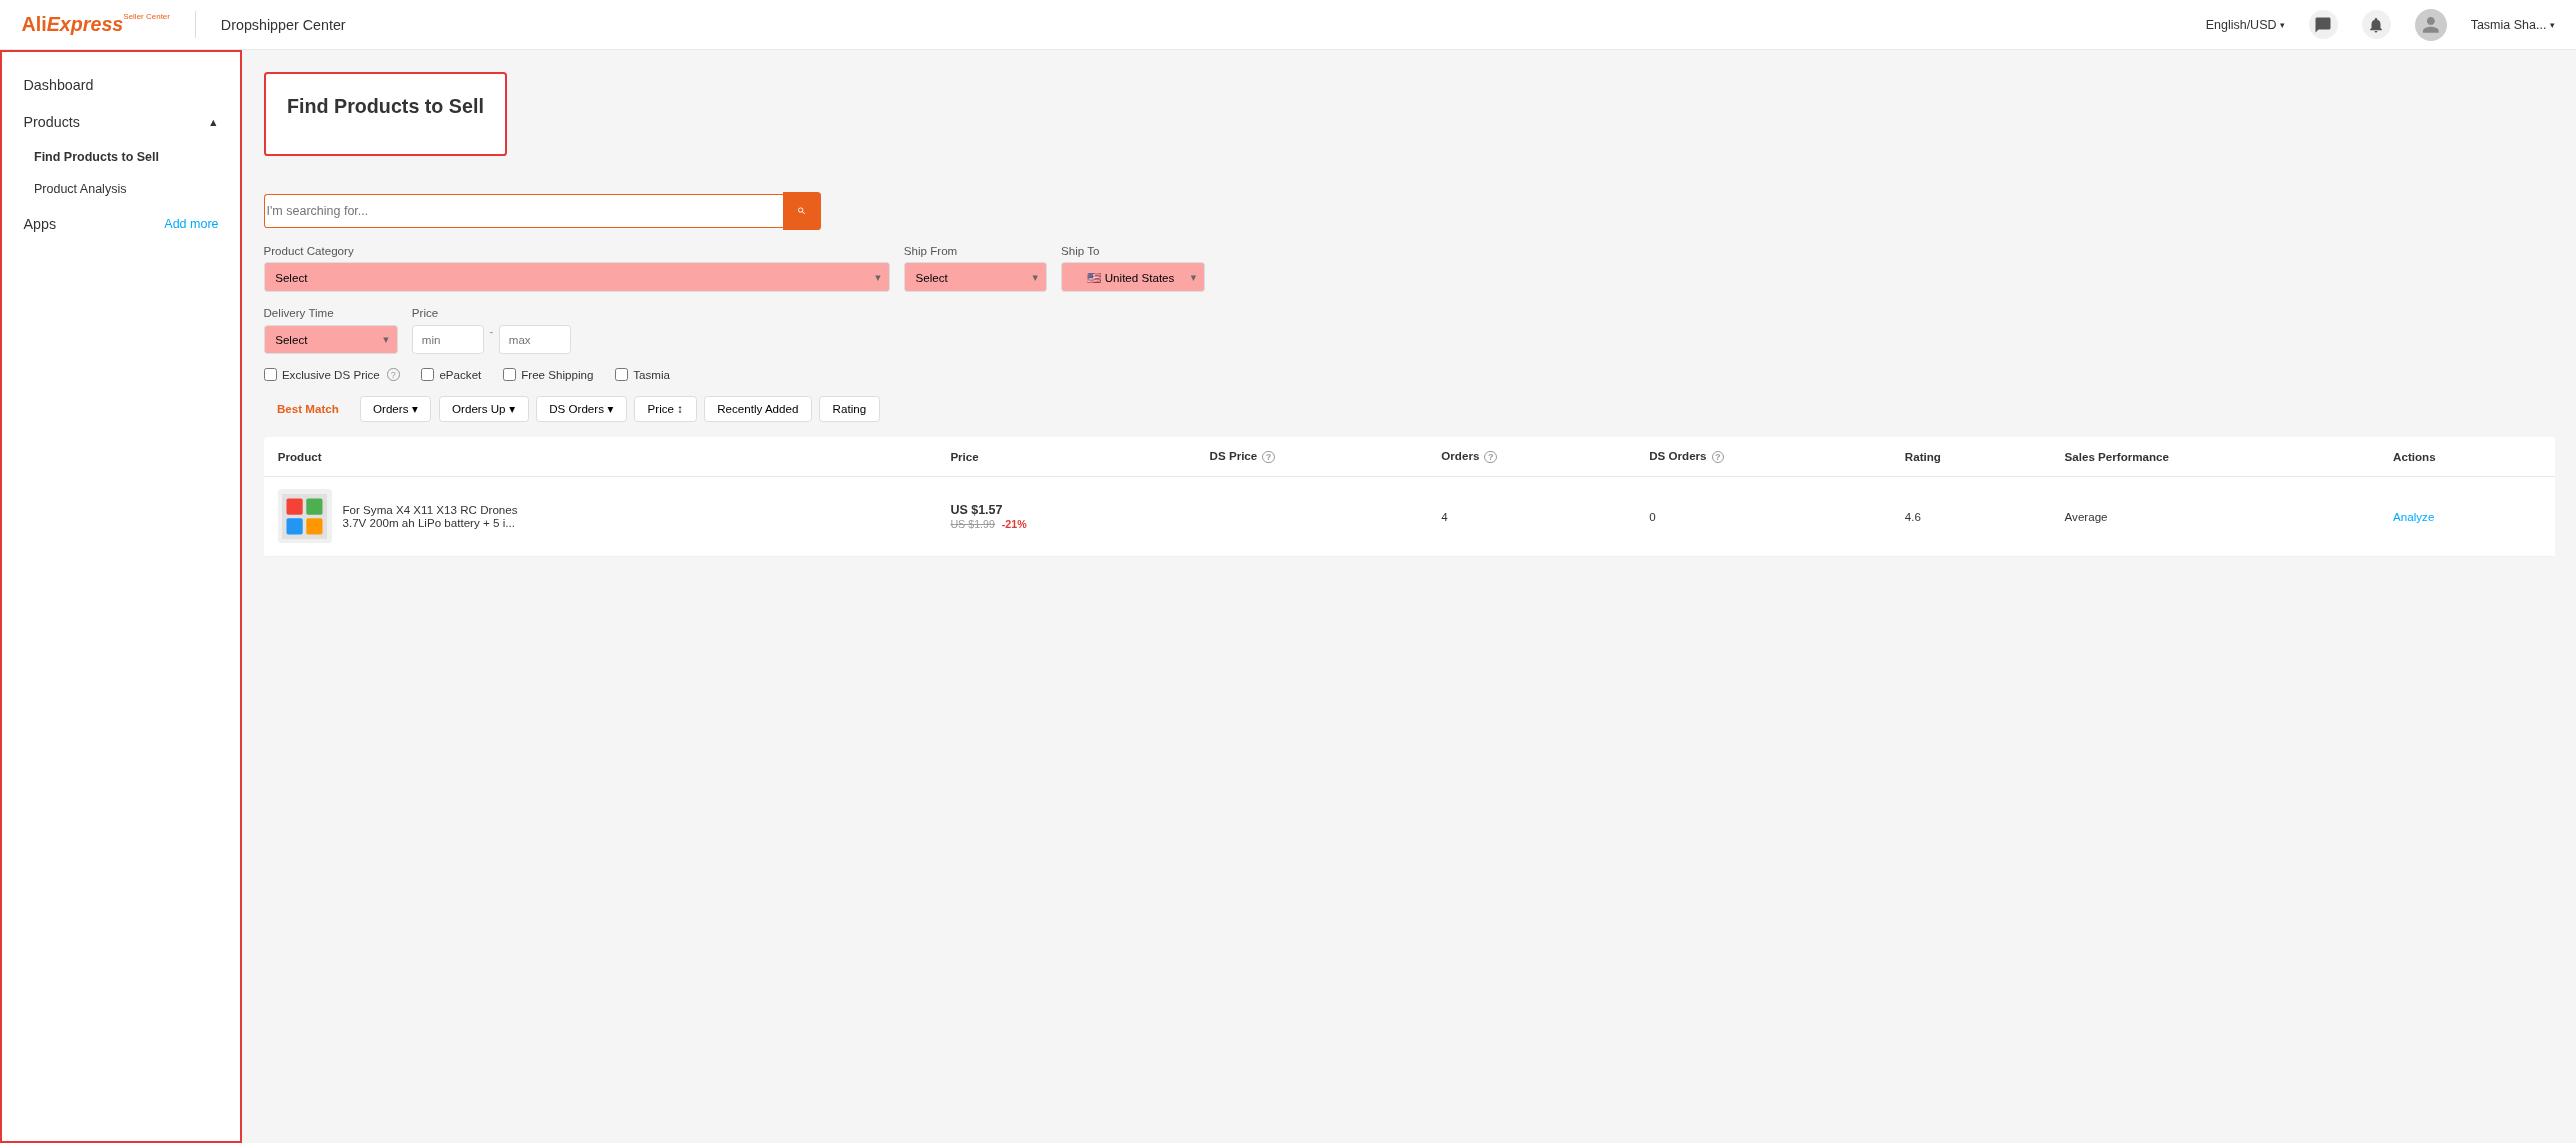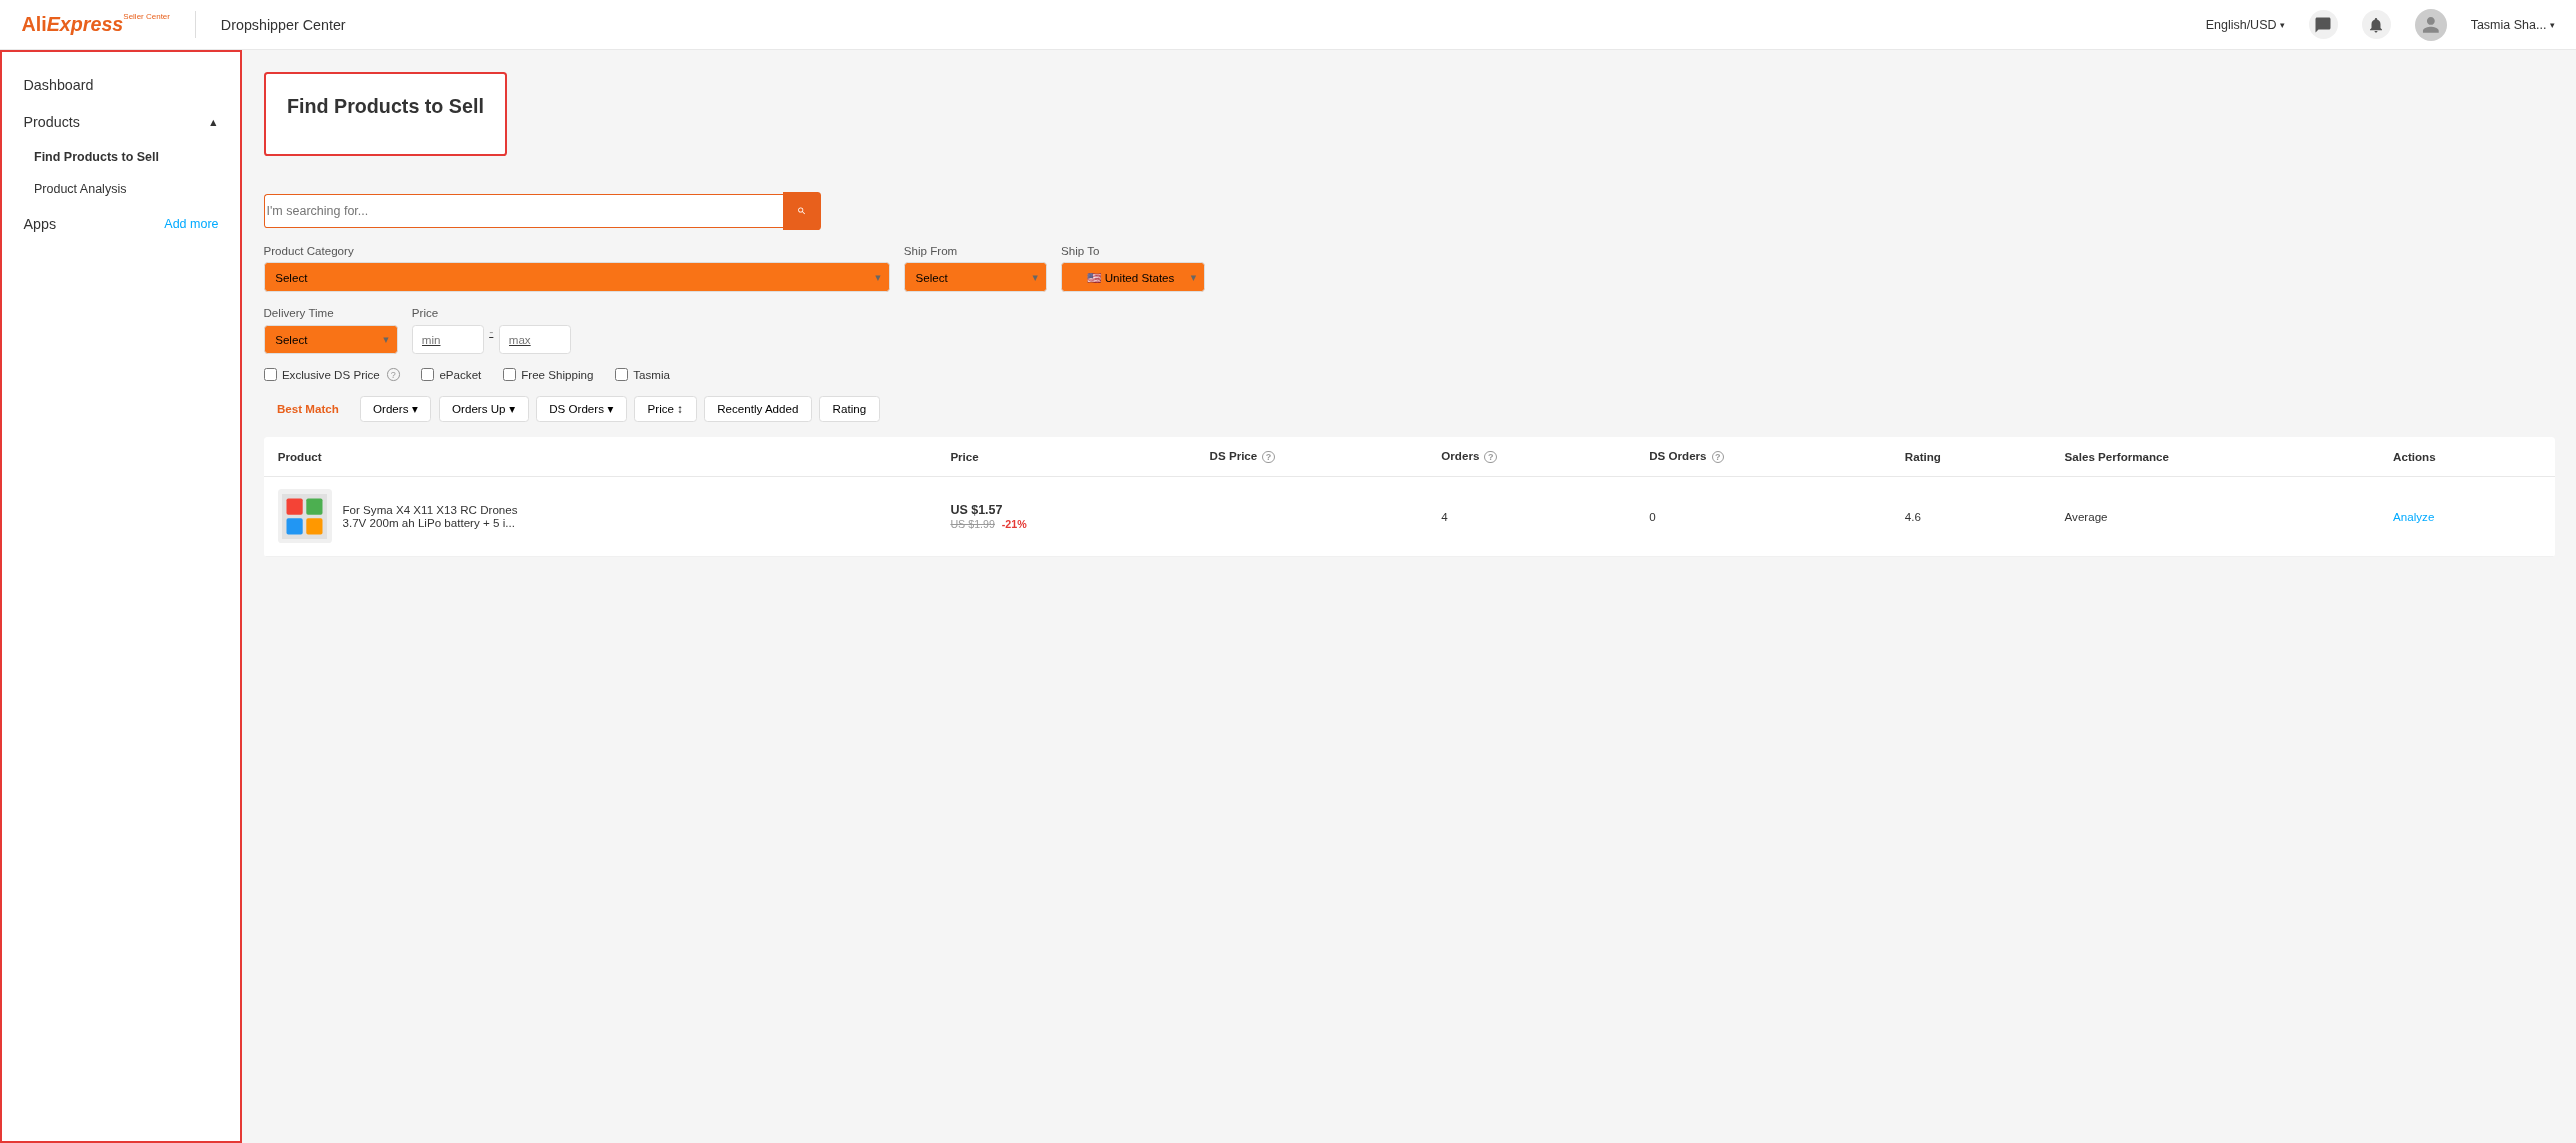--- a/index.html
+++ b/index.html
@@ -112,21 +112,21 @@
 
     
     .filters-row { display: flex; align-items: flex-end; gap: 14.3px; margin-bottom: 14.3px; flex-wrap: wrap; }
     .filter-group { display: flex; flex-direction: column; gap: 5.4px; }
     .filter-label { font-size: 11.6px; color: #555; }
     .filter-select {
       padding: 7.2px 29px 7.2px 10.7px;
       border: 0.9px solid #ddd;
       border-radius: 3.6px;
       font-size: 11.6px;
-      background: #f97316;
+      background: #fca5a5;
       appearance: none;
       cursor: pointer;
       min-width: 107px;
     }
     .filter-select-wide {
       min-width: 626px;
     }
     .filter-select-ship {
       min-width: 143px;
     }
@@ -138,21 +138,21 @@
       right: 9px;
       top: 50%;
       transform: translateY(-50%);
       pointer-events: none;
       font-size: 10.7px;
       color: #666;
     }
 
     
     .price-row { display: flex; align-items: flex-end; gap: 14.3px; margin-bottom: 14.3px; flex-wrap: wrap; }
-    .price-inputs { display: flex; align-items: flex-start; gap: 5.4px; text-decoration: underline; }
+    .price-inputs { display: flex; align-items: flex-start; gap: 5.4px; }
     .price-input {
       width: 72px;
       padding: 7.2px 9px;
       border: 0.9px solid #ddd;
       border-radius: 3.6px;
       font-size: 11.6px;
       color: #999;
     }
     .price-dash { color: #999; }
 

